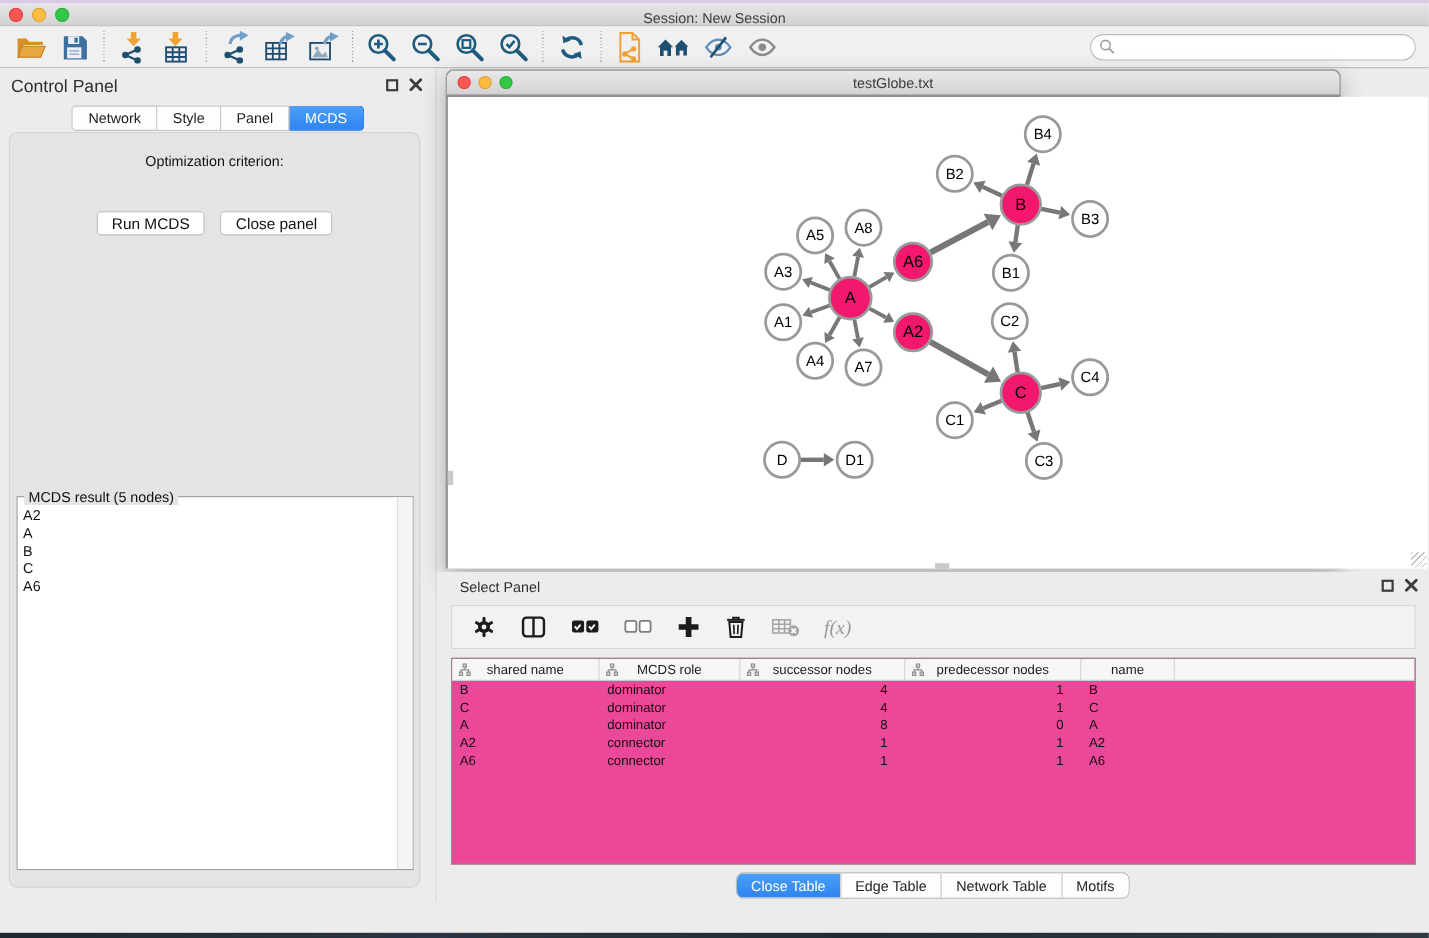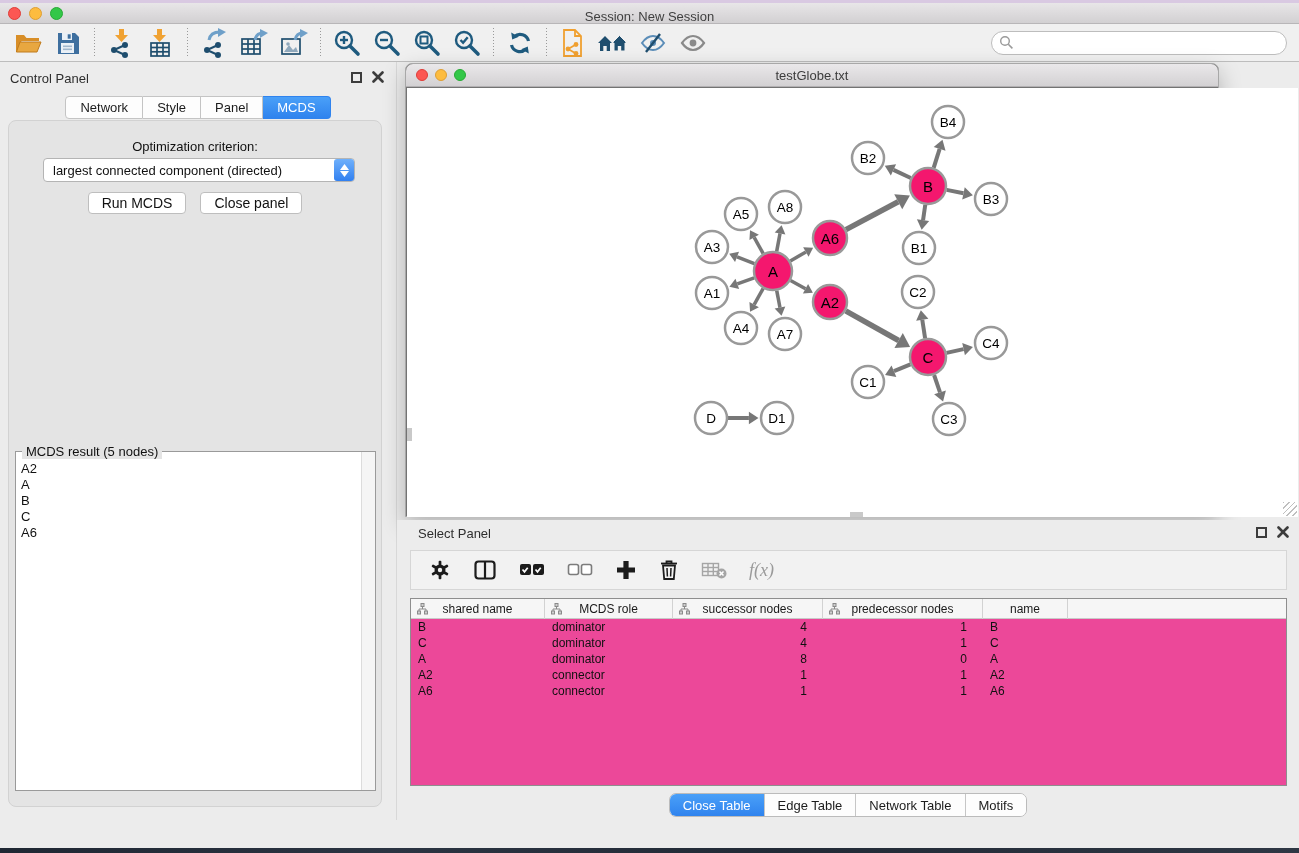--- a/index.html
+++ b/index.html
@@ -26,21 +26,21 @@
   .tsep { width:1px; height:30px; margin:0 6px;
     background-image:repeating-linear-gradient(#9a9a9a 0 1px, transparent 1px 3px); }
   .searchbox { margin-left:auto; margin-right:4px; position:relative; width:296px; height:24px; }
   .searchbox input { width:100%; height:100%; border:1px solid #BDBDBD; border-radius:12px;
     background:#fff; padding:0 10px 0 26px; font-size:12px; outline:none; }
   .searchbox .mag { position:absolute; left:8px; top:4px; }
 
   
   .control-panel { position:absolute; left:0; top:62px; width:396px; height:758px; background:#ECECEC; }
   .panel-hline { position:absolute; left:396px; top:62px; width:1px; height:758px; background:#D8D8D8; }
-  .cp-header { position:absolute; left:10px; top:9px; font-size:13px; color:#2e2e2e; }
+  .cp-header { position:absolute; left:10px; top:9px; font-size:16px; color:#2e2e2e; }
   .float-glyph { width:11px; height:11px; border:2px solid #3c3c3c; display:inline-block; }
   .cp-icons { position:absolute; right:12px; top:9px; display:flex; gap:10px; align-items:center; }
   .ctabs { position:absolute; left:0; right:0; top:34px; display:flex; justify-content:center; }
   .ctab { height:23px; padding:0 14px; background:#FDFDFD; border:1px solid #C4C4C4; border-left:none;
     font-size:13px; color:#1c1c1c; display:flex; align-items:center; cursor:default; }
   .ctab:first-child { border-left:1px solid #C4C4C4; border-radius:4px 0 0 4px; }
   .ctab:last-child { border-radius:0 4px 4px 0; }
   .ctab.active { background:linear-gradient(#4AA0F8,#2F83EE); border-color:#2F83EE; color:#fff; }
   .cp-body { position:absolute; left:8px; top:58px; width:374px; height:687px;
     background:#E4E4E4; border:1px solid #D2D2D2; border-radius:8px; }
@@ -312,31 +312,20 @@
       </svg>
     </div>
     <div class="ctabs" id="control-tabs">
         <div class="ctab">Network</div>
         <div class="ctab">Style</div>
         <div class="ctab">Panel</div>
         <div class="ctab active">MCDS</div>
       </div>
     <div class="cp-body">
       <div class="opt-label">Optimization criterion:</div>
-      <div class="criterion">
-        <span class="val">largest connected component (directed)</span>
-        <span class="stepper">
-          <svg width="9" height="6" viewBox="0 0 9 6">
-              <path d="M4.5 0L9 6H0z" fill="#fff"></path>
-            </svg>
-          <svg width="9" height="6" viewBox="0 0 9 6">
-              <path d="M4.5 6L0 0h9z" fill="#fff"></path>
-            </svg>
-        </span>
-      </div>
       <div class="cp-buttons">
         <div class="btn">Run MCDS</div>
         <div class="btn">Close panel</div>
       </div>
       <div class="result-box">
         <div class="result-legend">MCDS result (5 nodes)</div>
         <div class="result-list" id="result-list">
             <div>A2</div>
             <div>A</div>
             <div>B</div>

